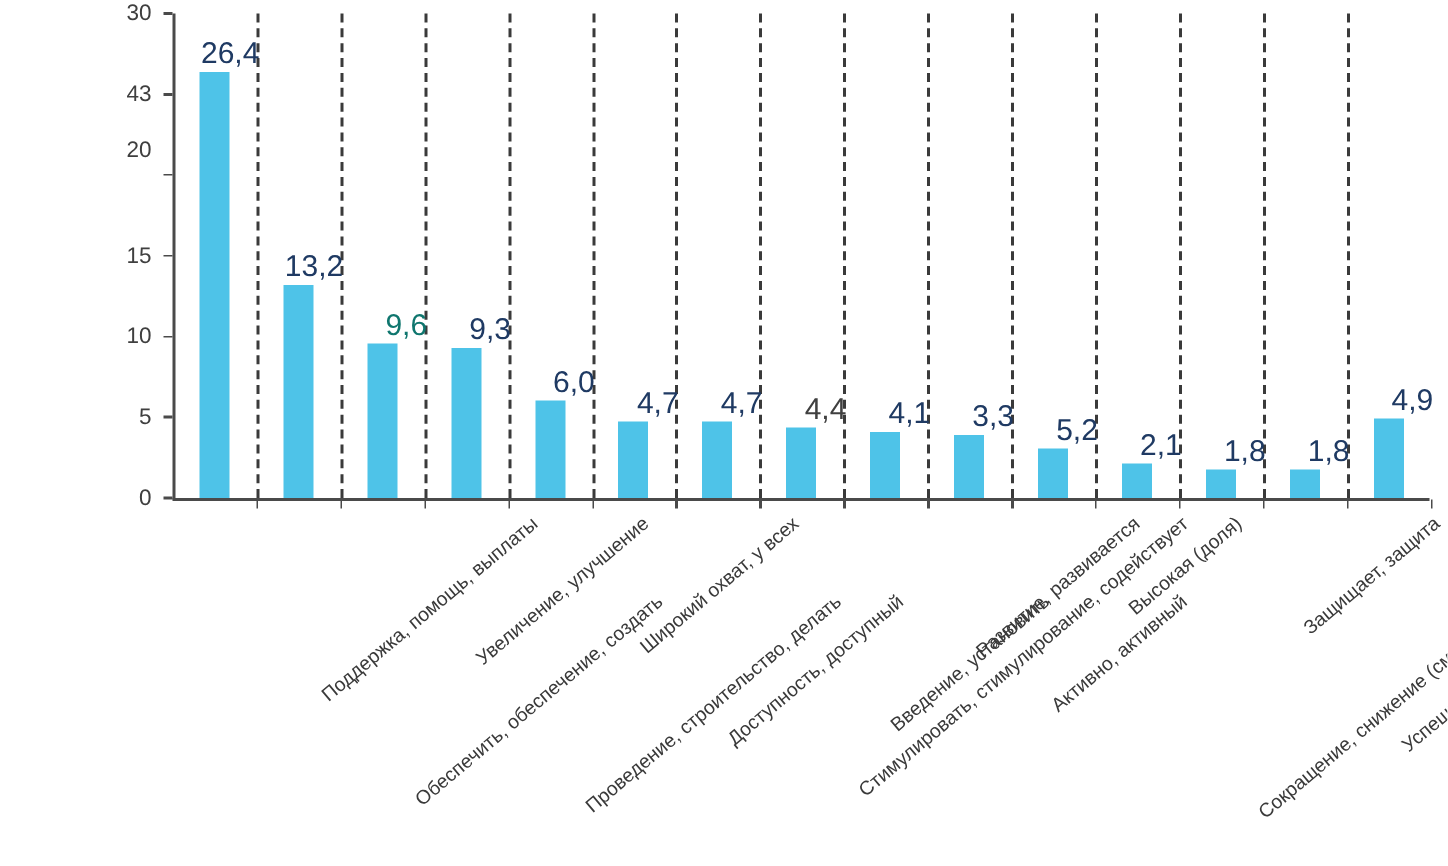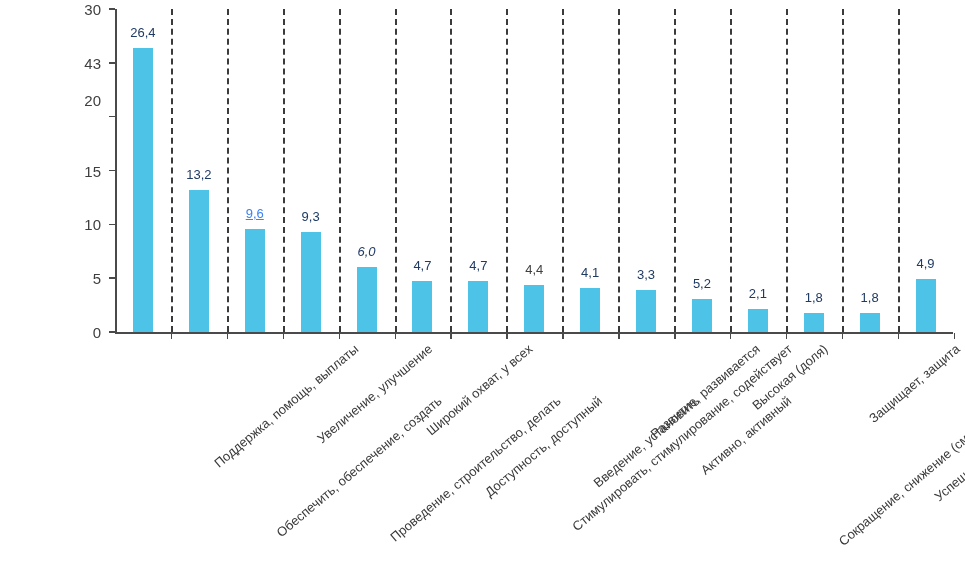--- a/index.html
+++ b/index.html
@@ -85,25 +85,25 @@
   }
 
   
   .bar {
     position: absolute;
     width: 20px;
     background: #4ec3e8;
   }
   .bar-value {
     position: absolute;
-    font-size: 13px;
+    font-size: 20px;
     color: #1f3a63;
     line-height: 1;
     white-space: nowrap;
-    text-align: center;
+    text-align: right;
     width: 60px;
   }
 
   
   .cat-label {
     position: absolute;
     font-size: 13px;
     color: #3a3a3a;
     white-space: nowrap;
     transform-origin: right top;
@@ -185,23 +185,23 @@
       <div class="bar" style="left: 636.05px; top: 290.01px; height: 41.99px; background: rgb(78, 195, 232);"></div>
       <div class="bar" style="left: 691.95px; top: 298.623px; height: 33.3767px; background: rgb(78, 195, 232);"></div>
       <div class="bar" style="left: 747.85px; top: 309.39px; height: 22.61px; background: rgb(78, 195, 232);"></div>
       <div class="bar" style="left: 803.75px; top: 312.62px; height: 19.38px; background: rgb(78, 195, 232);"></div>
       <div class="bar" style="left: 859.65px; top: 312.62px; height: 19.38px; background: rgb(78, 195, 232);"></div>
       <div class="bar" style="left: 915.55px; top: 279.243px; height: 52.7567px; background: rgb(78, 195, 232);"></div>
     </div>
   <div id="values-layer">
       <div class="bar-value" style="left: 112.95px; top: 25.76px; color: rgb(31, 58, 99);">26,4</div>
       <div class="bar-value" style="left: 168.85px; top: 167.88px; color: rgb(31, 58, 99);">13,2</div>
-      <div class="bar-value" style="left: 224.75px; top: 206.64px; color: #3b82f6; text-decoration: underline;">9,6</div>
+      <div class="bar-value" style="left: 224.75px; top: 206.64px; color: #0f766e;">9,6</div>
       <div class="bar-value" style="left: 280.65px; top: 209.87px; color: rgb(31, 58, 99);">9,3</div>
-      <div class="bar-value" style="left: 336.55px; top: 245.4px; color: rgb(31, 58, 99); font-style: italic;">6,0</div>
+      <div class="bar-value" style="left: 336.55px; top: 245.4px; color: rgb(31, 58, 99);">6,0</div>
       <div class="bar-value" style="left: 392.45px; top: 259.397px; color: rgb(31, 58, 99);">4,7</div>
       <div class="bar-value" style="left: 448.35px; top: 259.397px; color: rgb(31, 58, 99);">4,7</div>
       <div class="bar-value" style="left: 504.25px; top: 262.627px; color: #404040;">4,4</div>
       <div class="bar-value" style="left: 560.15px; top: 265.857px; color: rgb(31, 58, 99);">4,1</div>
       <div class="bar-value" style="left: 616.05px; top: 268.01px; color: rgb(31, 58, 99);">3,3</div>
       <div class="bar-value" style="left: 671.95px; top: 276.623px; color: rgb(31, 58, 99);">5,2</div>
       <div class="bar-value" style="left: 727.85px; top: 287.39px; color: rgb(31, 58, 99);">2,1</div>
       <div class="bar-value" style="left: 783.75px; top: 290.62px; color: rgb(31, 58, 99);">1,8</div>
       <div class="bar-value" style="left: 839.65px; top: 290.62px; color: rgb(31, 58, 99);">1,8</div>
       <div class="bar-value" style="left: 895.55px; top: 257.243px; color: rgb(31, 58, 99);">4,9</div>

